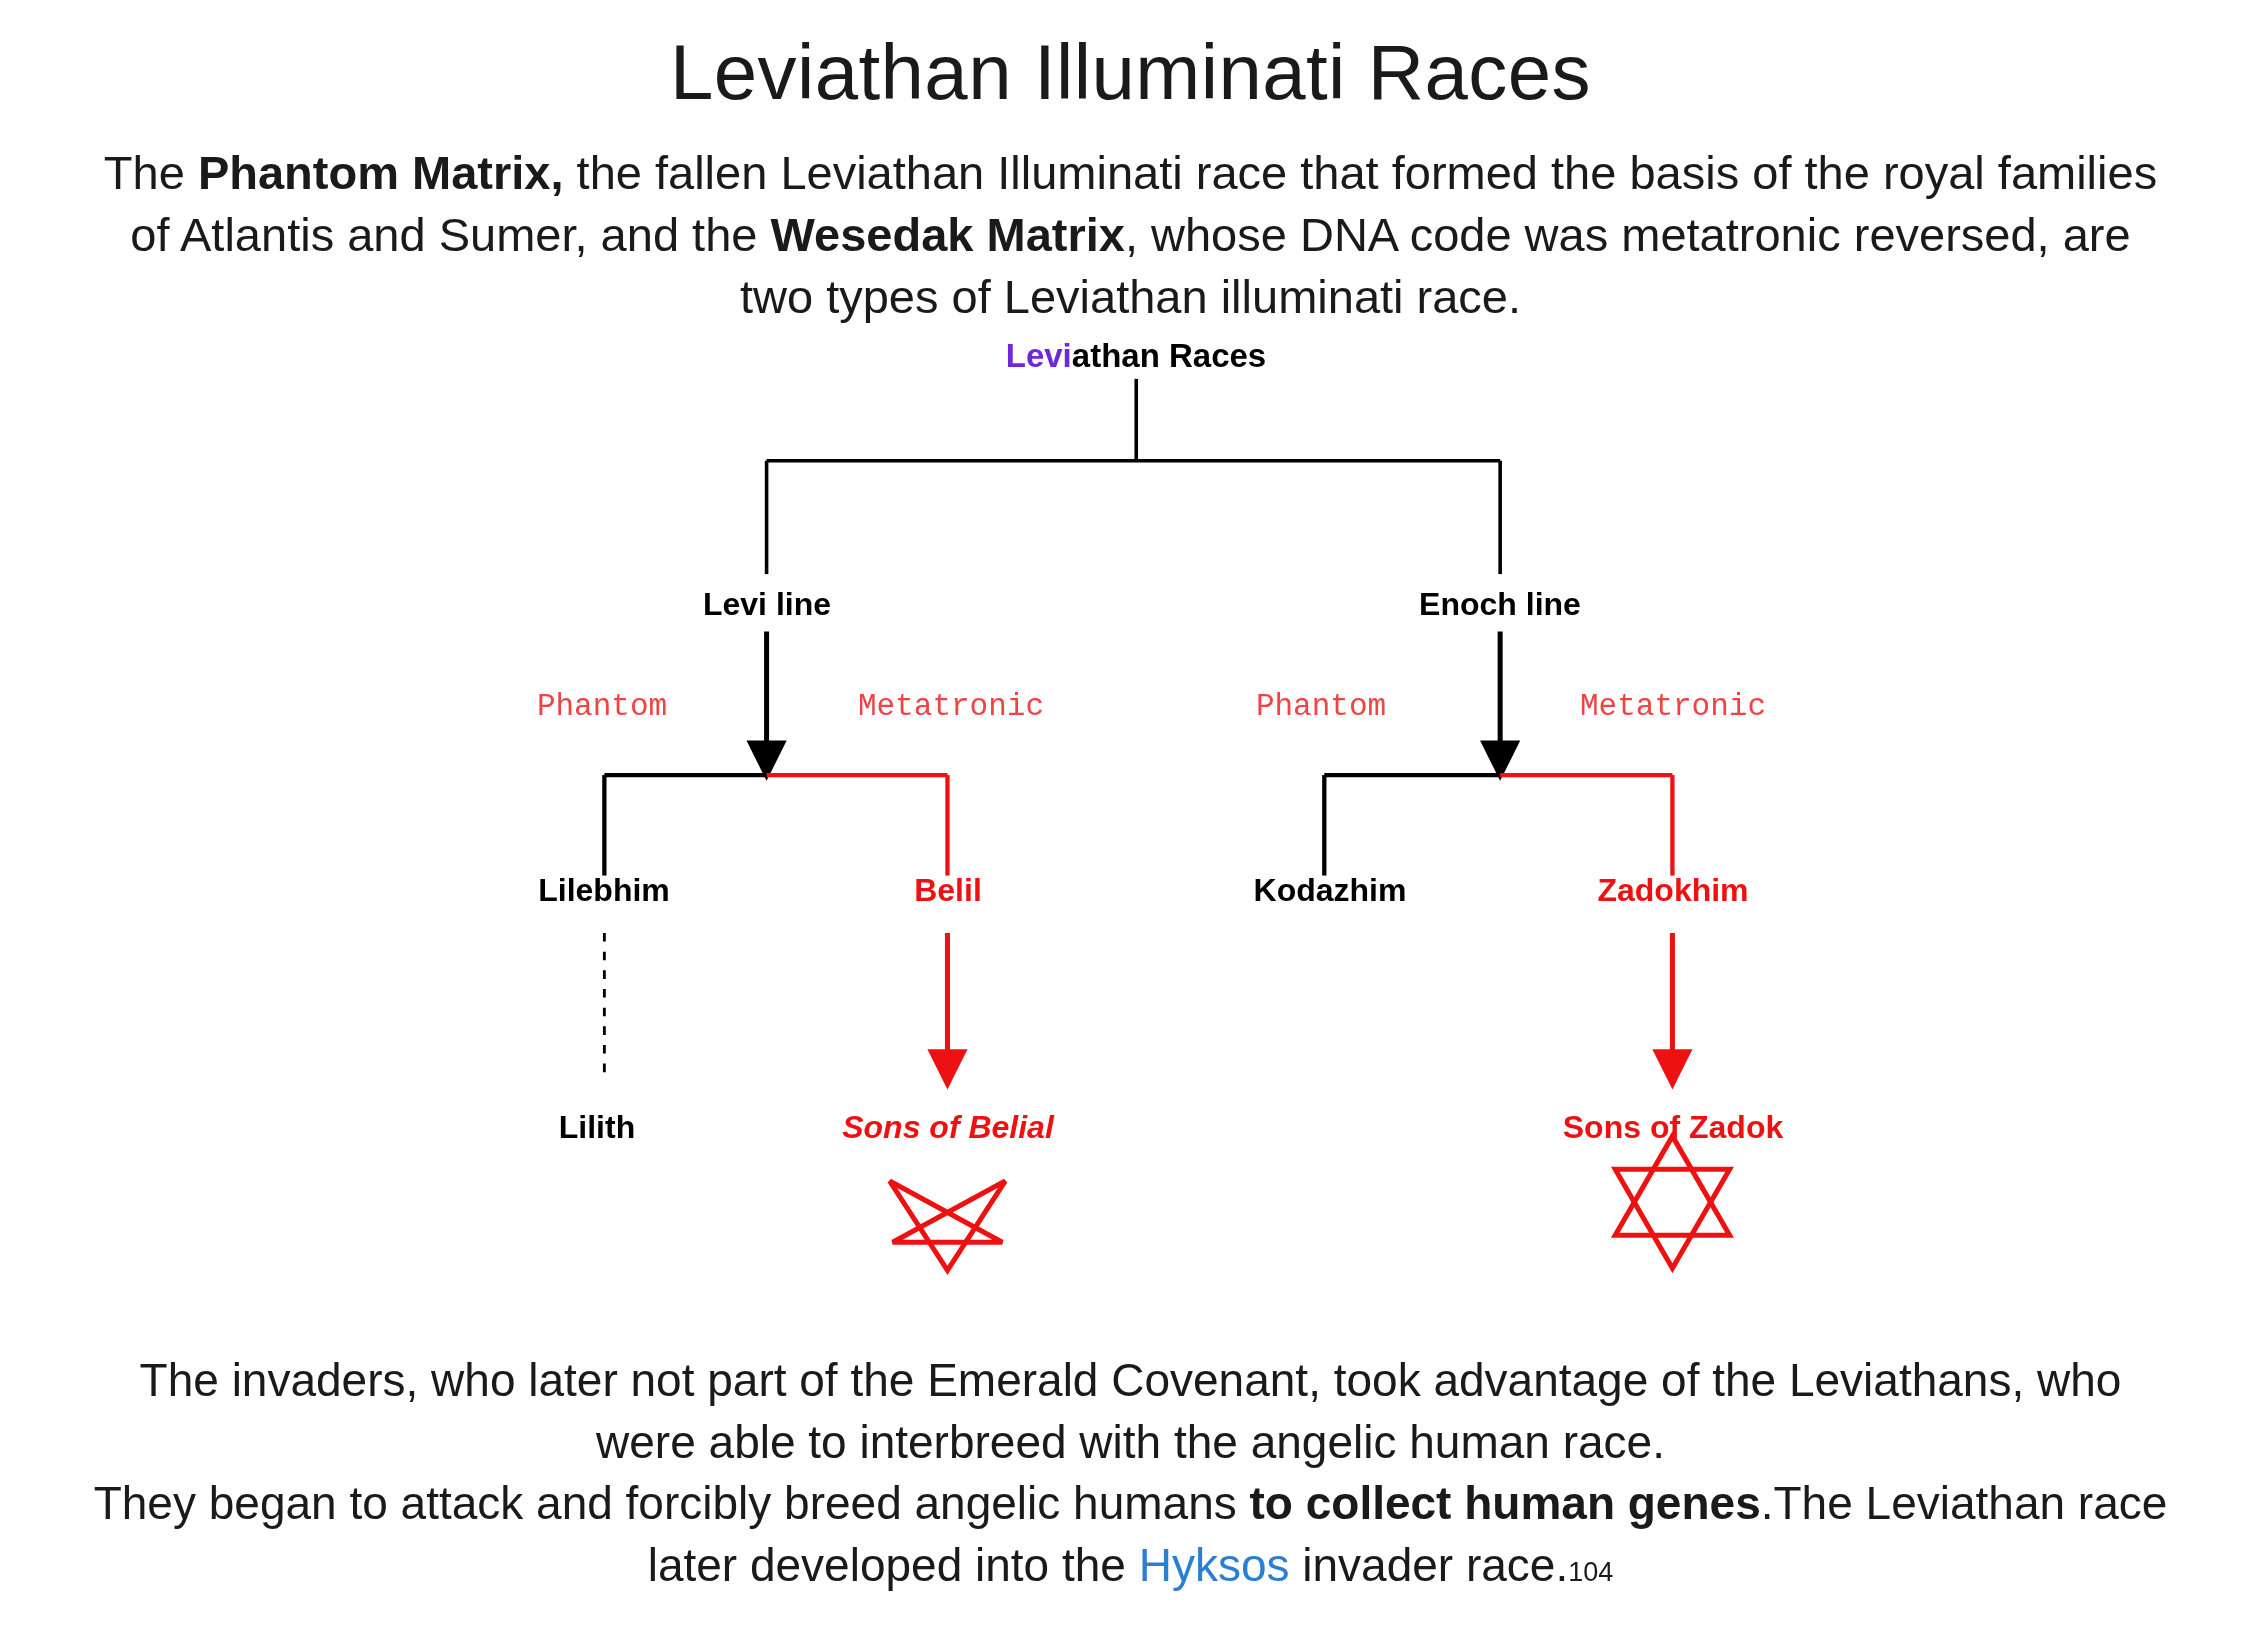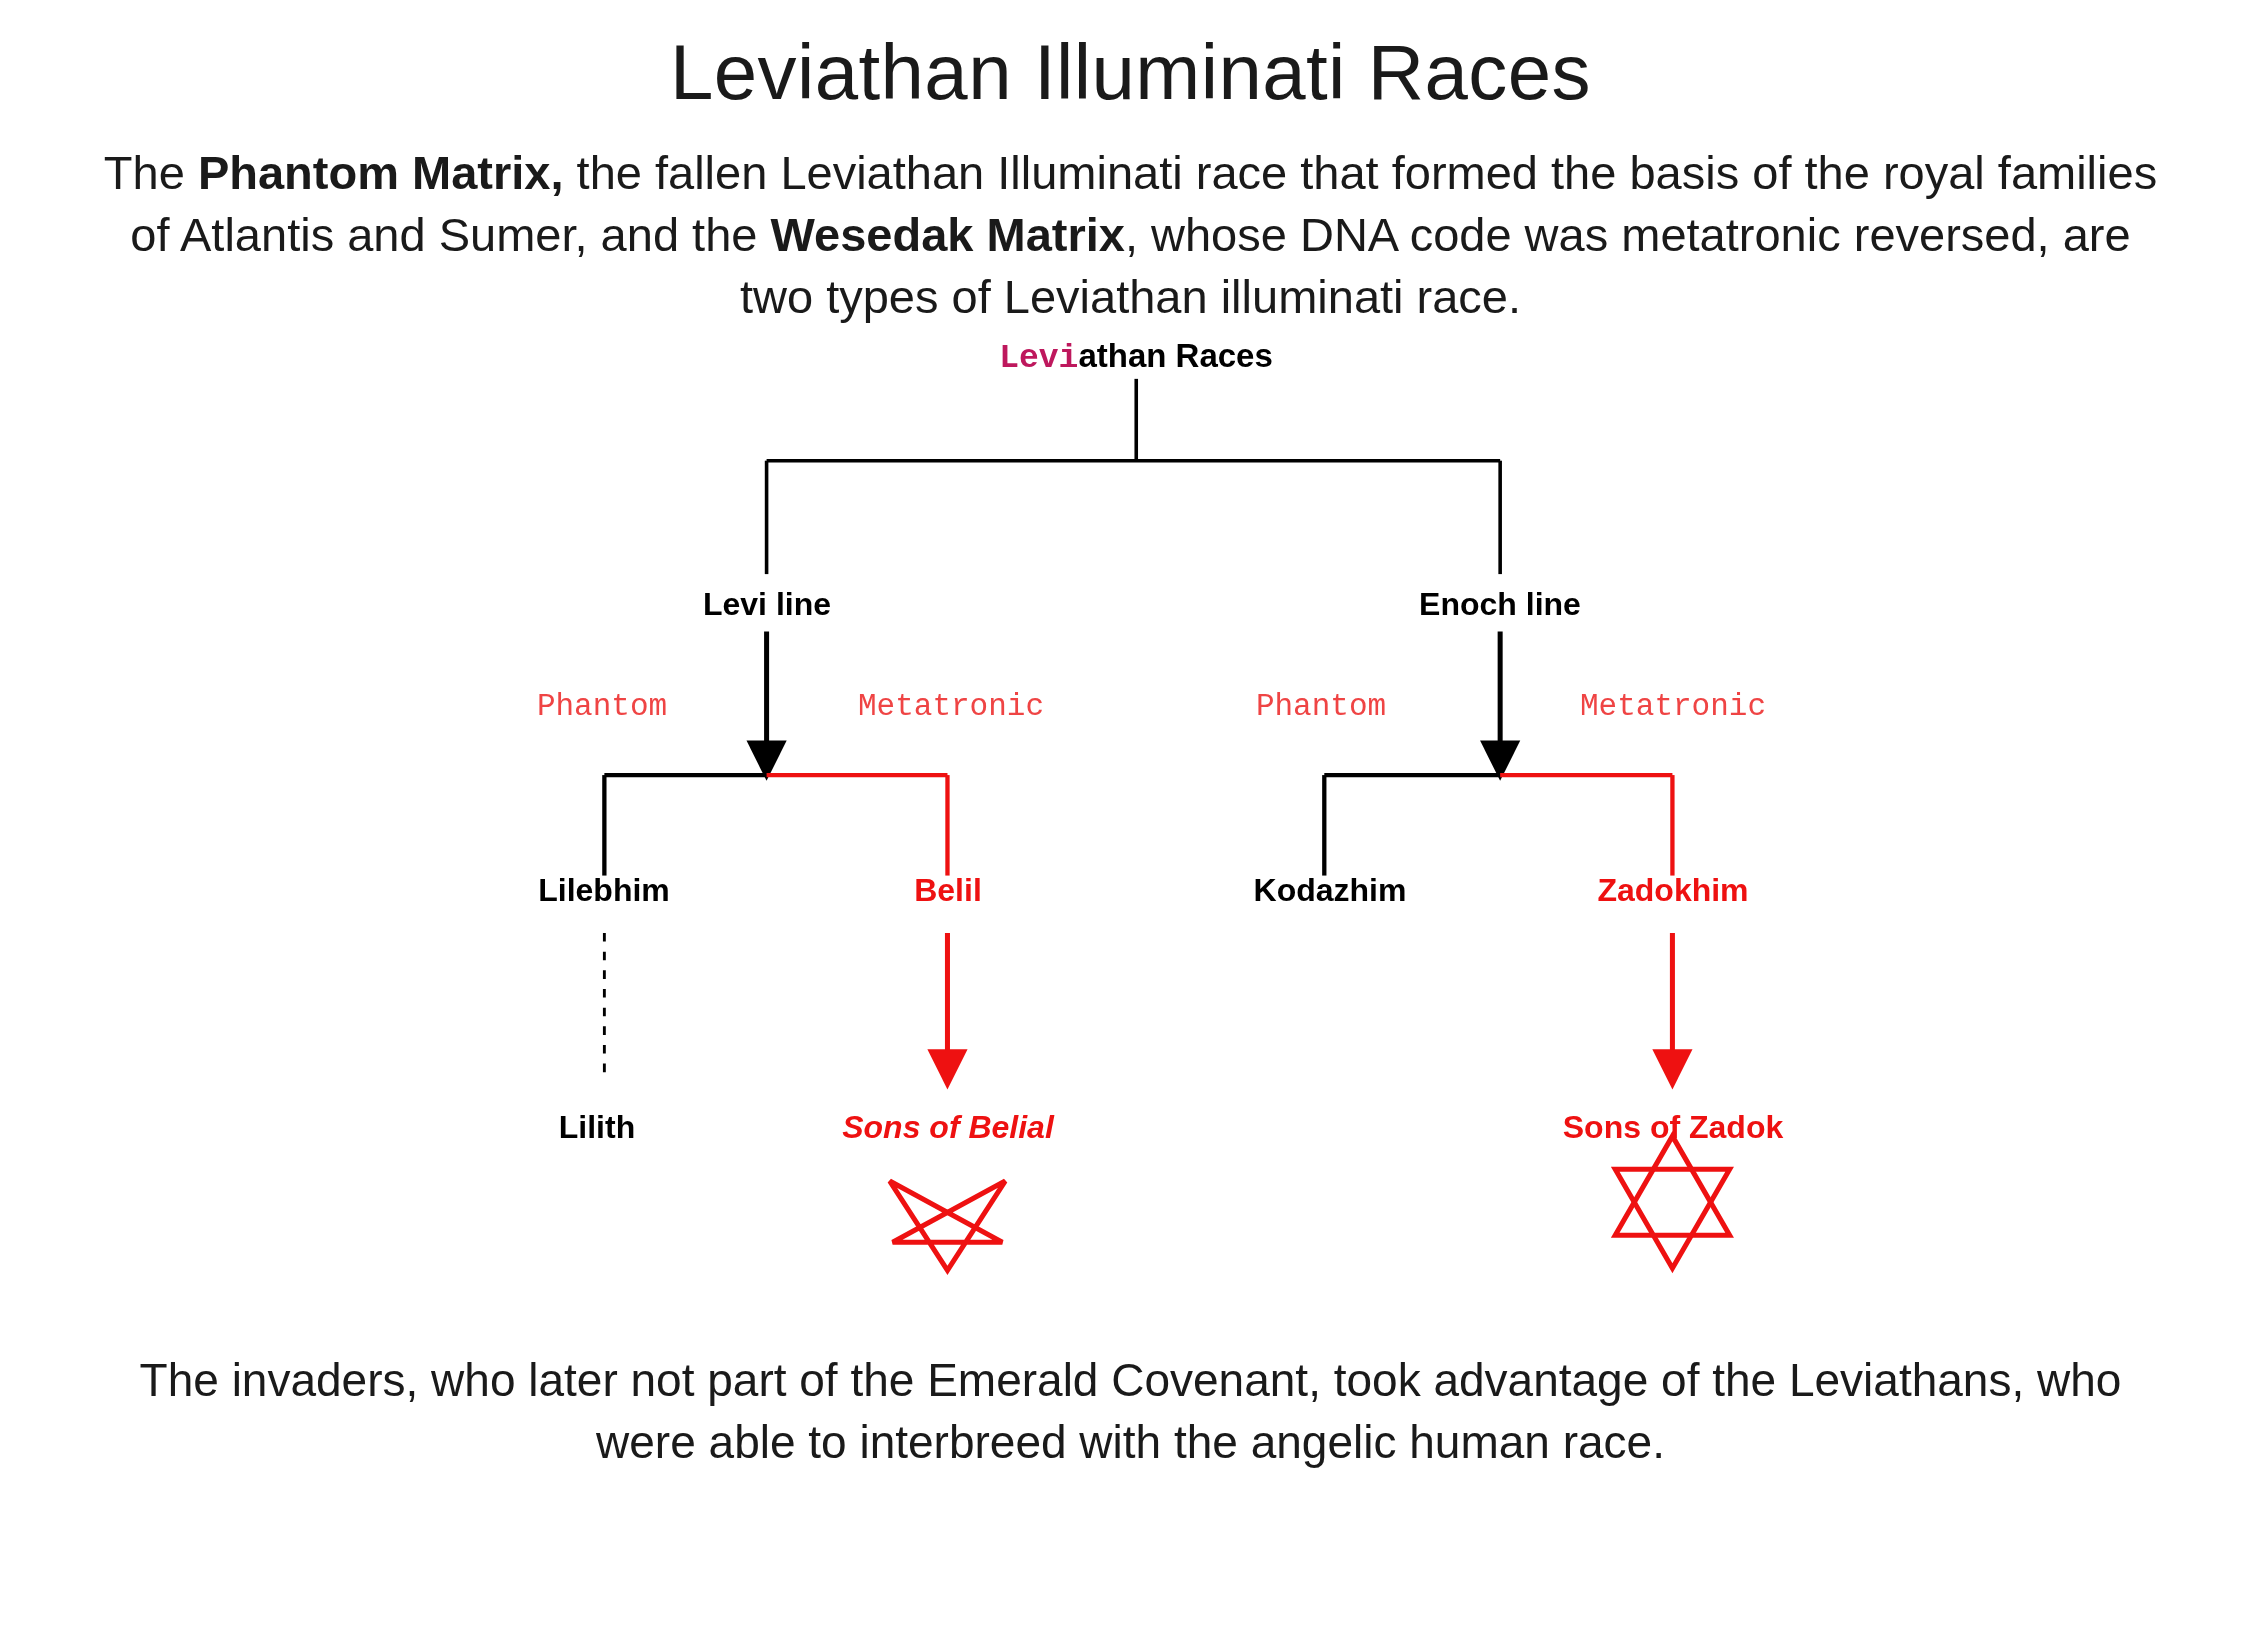--- a/index.html
+++ b/index.html
@@ -79,21 +79,21 @@
     transform: translateX(-50%);
     font-family: Liberation Mono, monospace;
   }
   .root-label {
     position: absolute;
     font-size: 33px;
     font-weight: 700;
     white-space: nowrap;
     transform: translateX(-50%);
   }
-  .root-label .red { color: #be185d; font-family: Liberation Mono, monospace; }
+  .root-label .red { color: #6d28d9; }
   .root-label .blk { color: #000000; }
 
   
   .footer {
     position: absolute;
     top: 1350px;
     left: 86px;
     width: 2089px;
     text-align: center;
     font-size: 46px;
@@ -179,16 +179,17 @@
     <div class="node red" style="left:1673px; top:542px;">Zadokhim</div>
 
     <div class="node black" style="left:597px; top:779px;">Lilith</div>
     <div class="node red" style="left:948px; top:779px;font-style:italic;">Sons of Belial</div>
     <div class="node red" style="left:1673px; top:779px;">Sons of Zadok</div>
 
   </div>
 
   <div class="footer">
     <div>The invaders, who later not part of the Emerald Covenant, took advantage of the Leviathans, who were able to interbreed with the angelic human race.</div>
+    <div><span>They began to attack and forcibly breed angelic humans </span><b>to collect human genes</b><span>.The Leviathan race later developed into the </span><span class="link">Hyksos</span><span> invader race.</span><span class="pagenum">104</span></div>
   </div>
 
 </div>
 
 
 </body></html>

